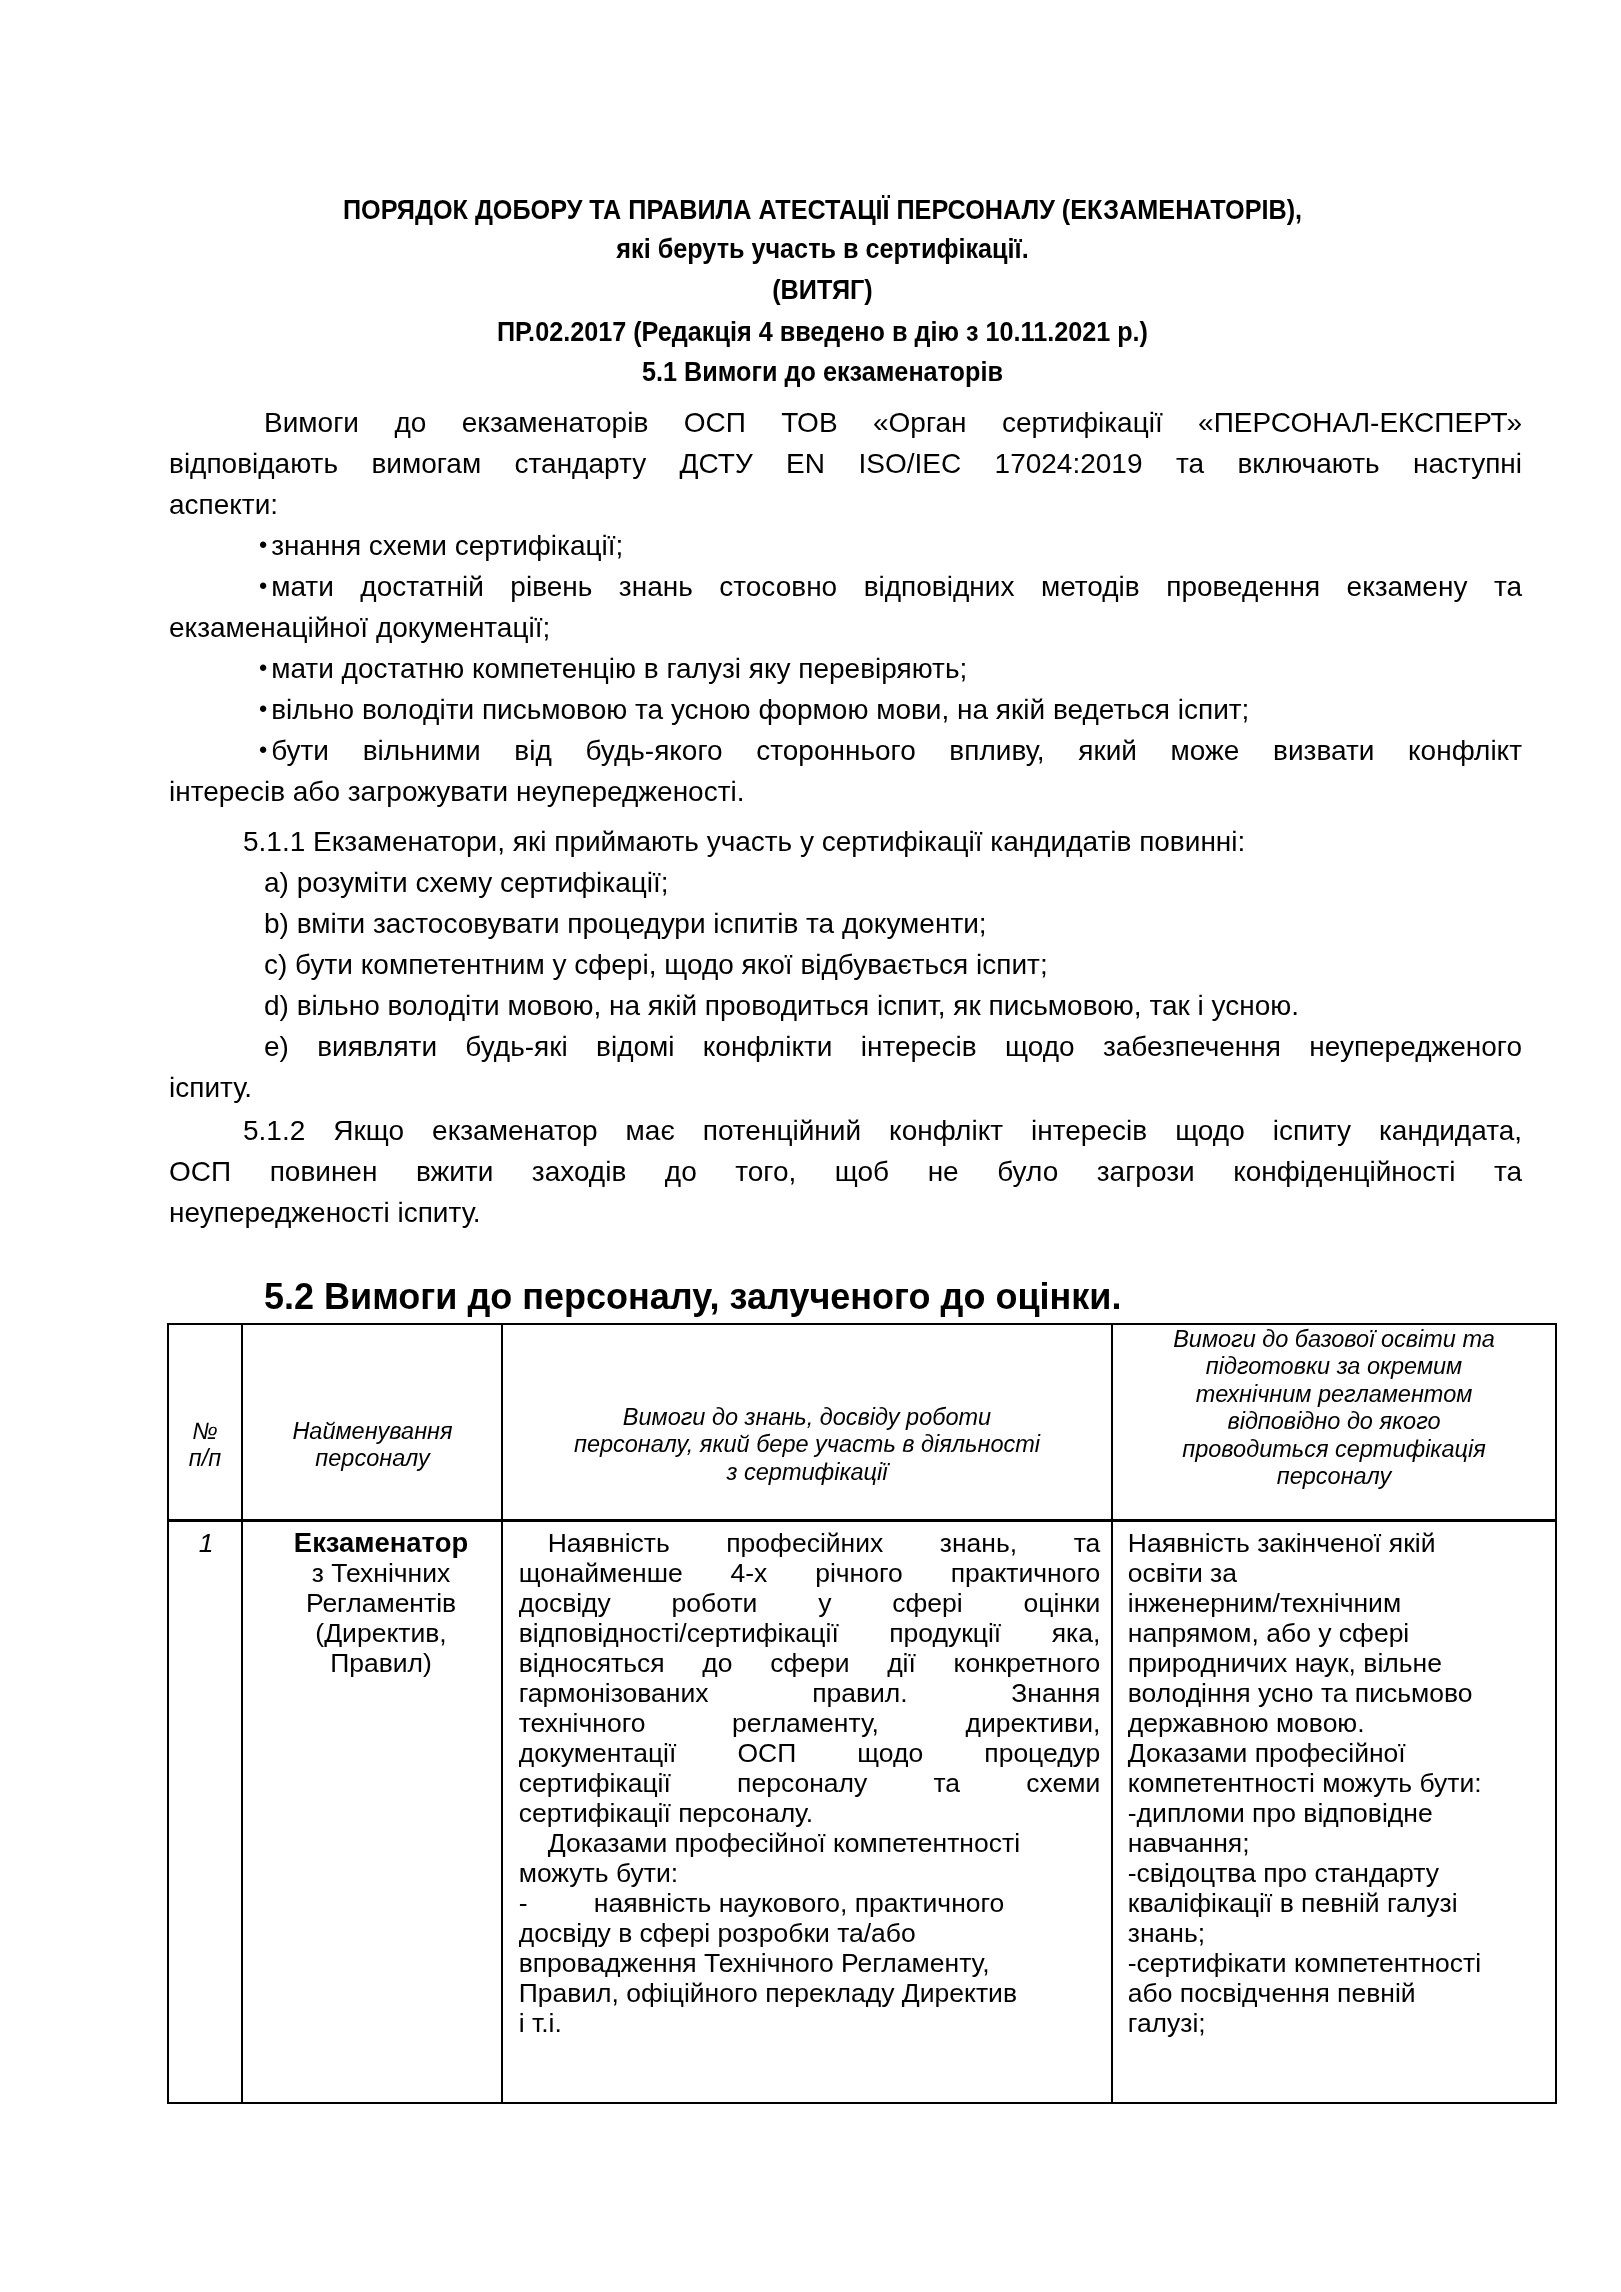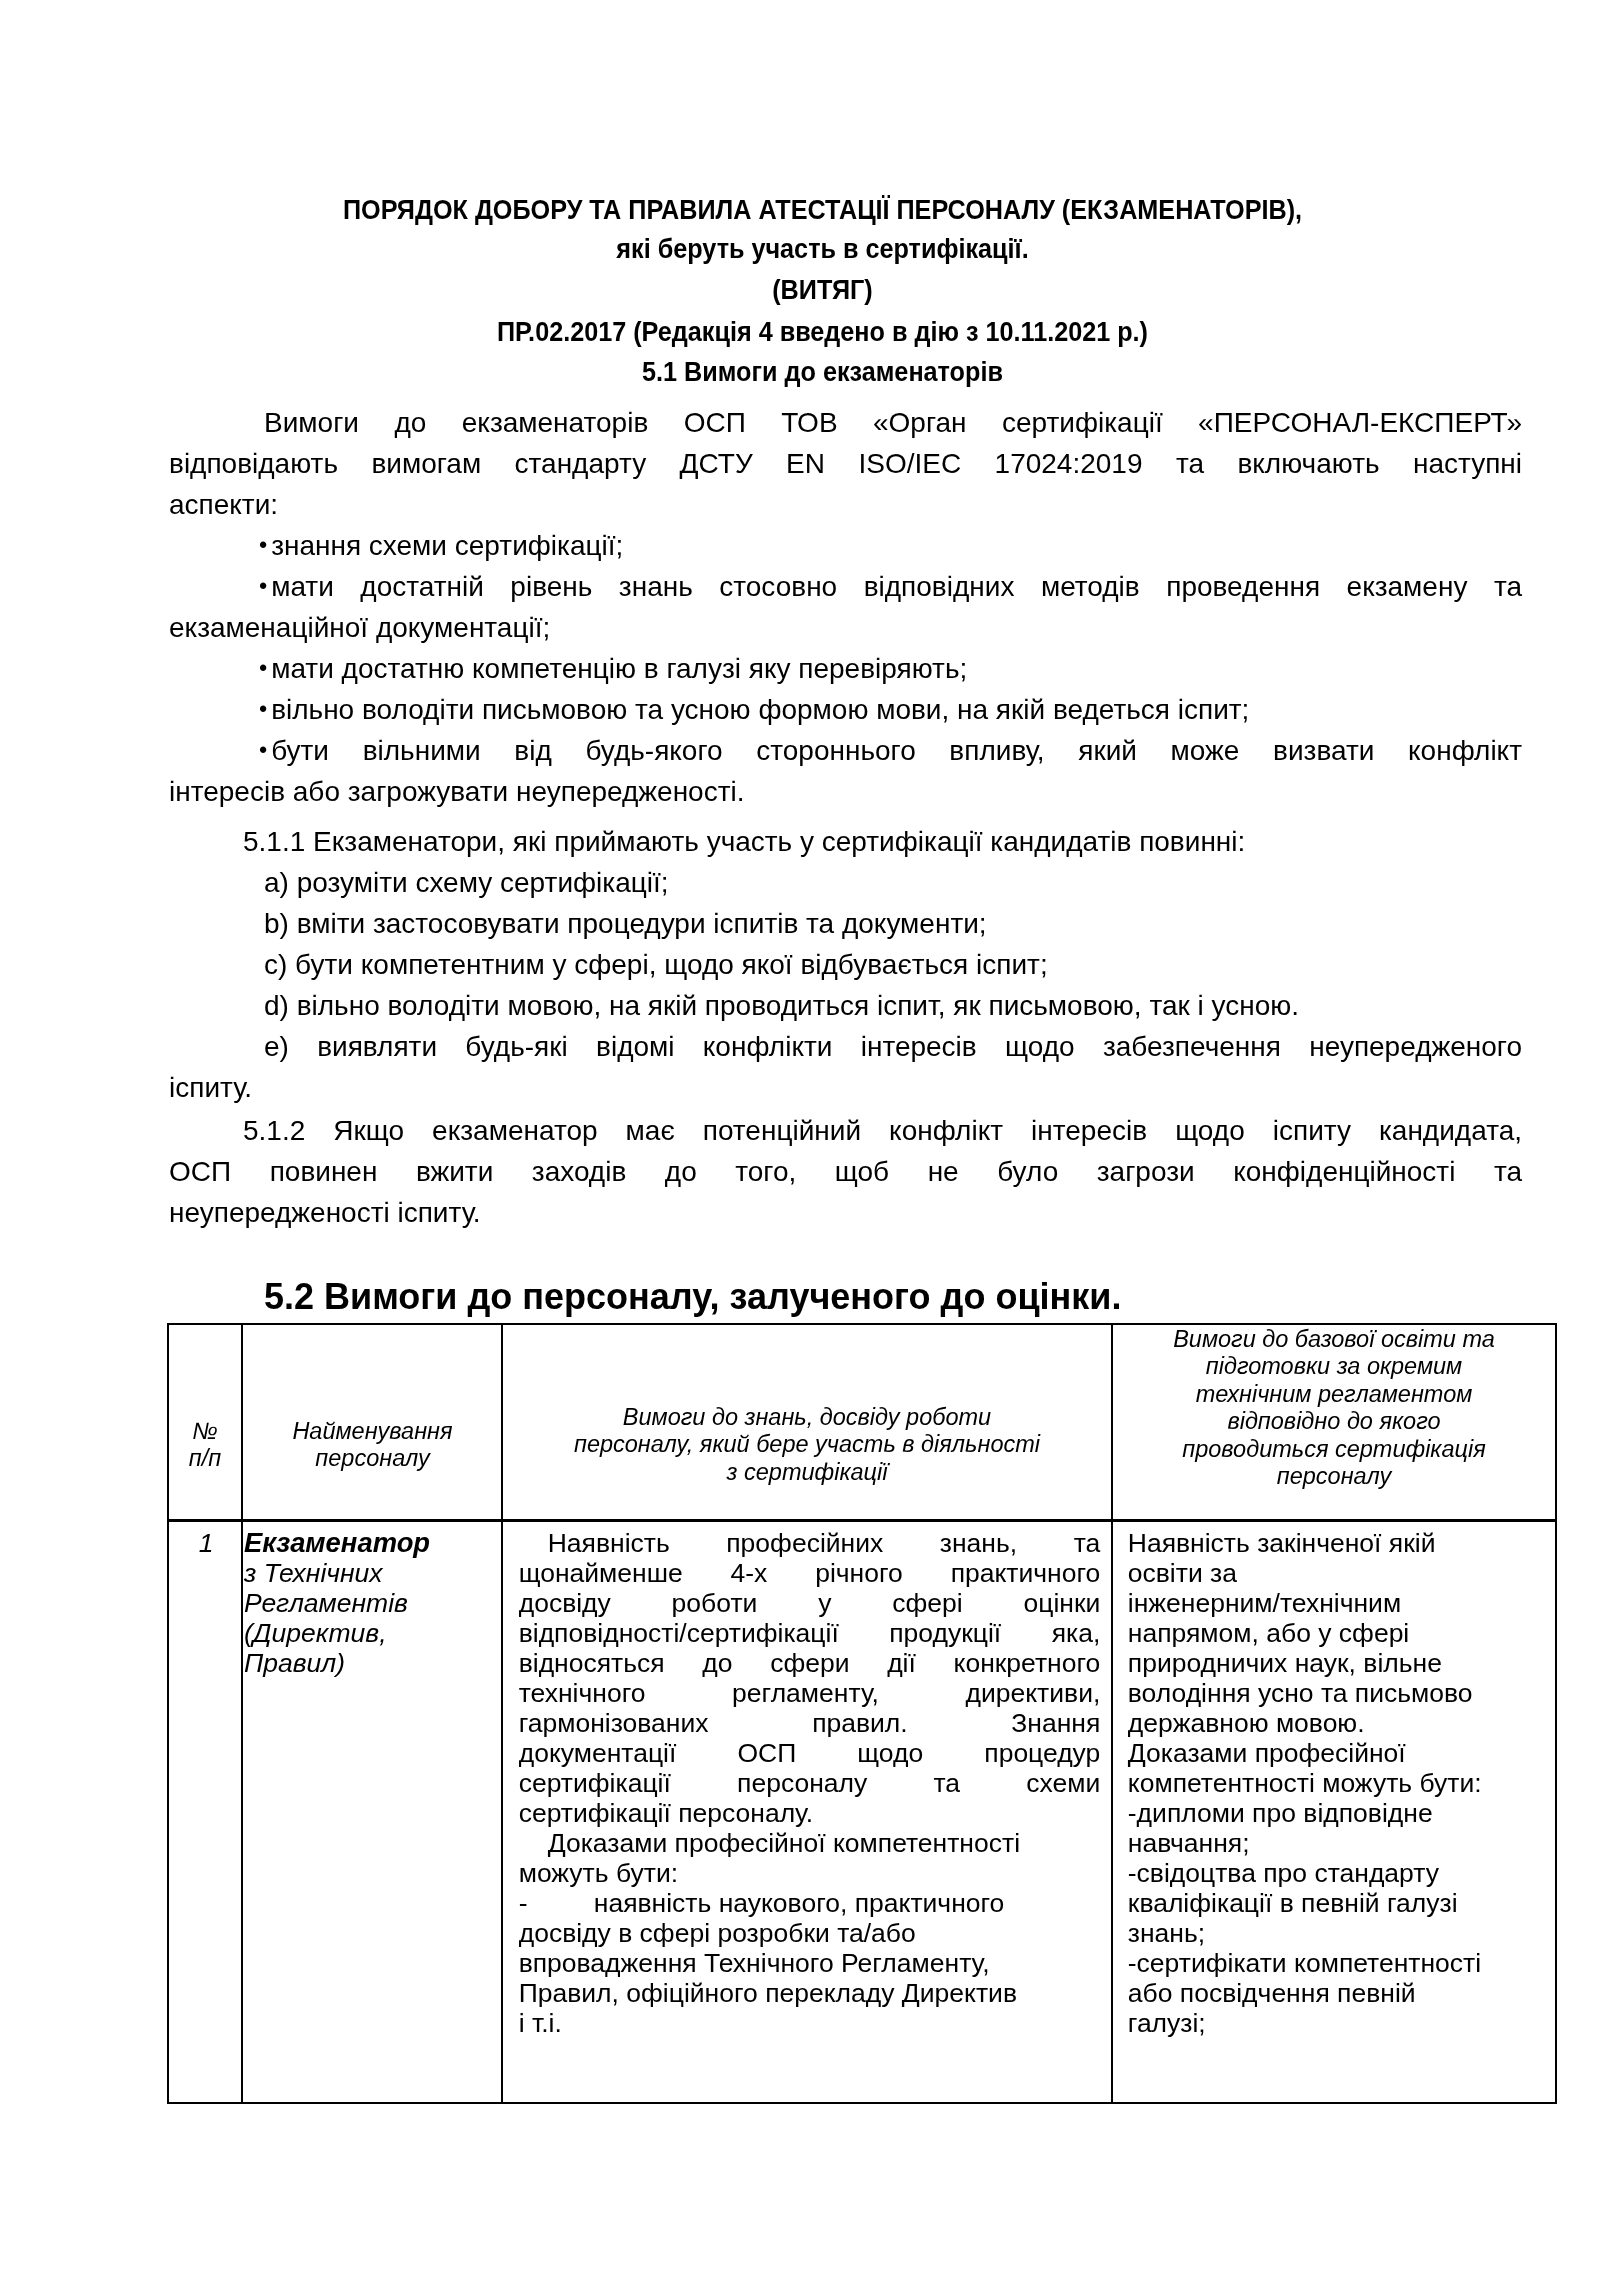--- a/index.html
+++ b/index.html
@@ -118,23 +118,22 @@
     .num-cell {
       left: 0;
       width: 74px;
       text-align: center;
       font-style: italic;
       padding-top: 5.9px;
     }
     .name-cell {
       left: 75px;
       width: 274px;
-      text-align: left;
+      text-align: center;
       padding-top: 5.9px;
-      font-style: italic;
     }
     .name-cell .strong {
       font-weight: bold;
       font-size: 27.4px;
     }
     .knowledge-cell {
       left: 336px;
       width: 609px;
       padding: 5.9px 13.7px 0 13.7px;
     }
@@ -249,22 +248,22 @@
       <div>(Директив,</div>
       <div>Правил)</div>
     </div>
 
     <div class="bcell knowledge-cell">
       <span class="jl" style="padding-left:29px;">Наявність    професійних  знань,  та</span>
       <span class="jl">щонайменше   4-х  річного  практичного</span>
       <span class="jl">досвіду  роботи      у   сфері   оцінки</span>
       <span class="jl">відповідності/сертифікації продукції яка,</span>
       <span class="jl">відносяться до сфери дії конкретного</span>
+      <span class="jl">гармонізованих    правил.        Знання</span>
       <span class="jl">технічного    регламенту,    директиви,</span>
-      <span class="jl">гармонізованих    правил.        Знання</span>
       <span class="jl">документації  ОСП    щодо  процедур</span>
       <span class="jl">сертифікації    персоналу    та    схеми</span>
       <span class="jl left">сертифікації персоналу.</span>
       <span class="jl left" style="padding-left:29px;">Доказами професійної компетентності</span>
       <span class="jl left">можуть бути:</span>
       <span class="jl left" style="white-space:pre;">-         наявність наукового, практичного</span>
       <span class="jl left">досвіду в сфері розробки та/або</span>
       <span class="jl left">впровадження Технічного Регламенту,</span>
       <span class="jl left">Правил, офіційного перекладу Директив</span>
       <span class="jl left">і т.і.</span>

